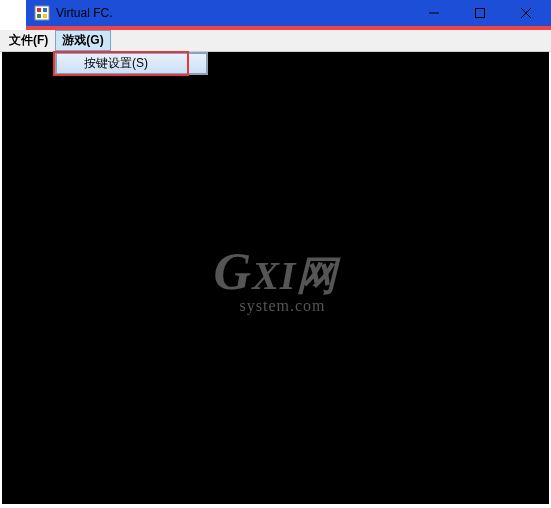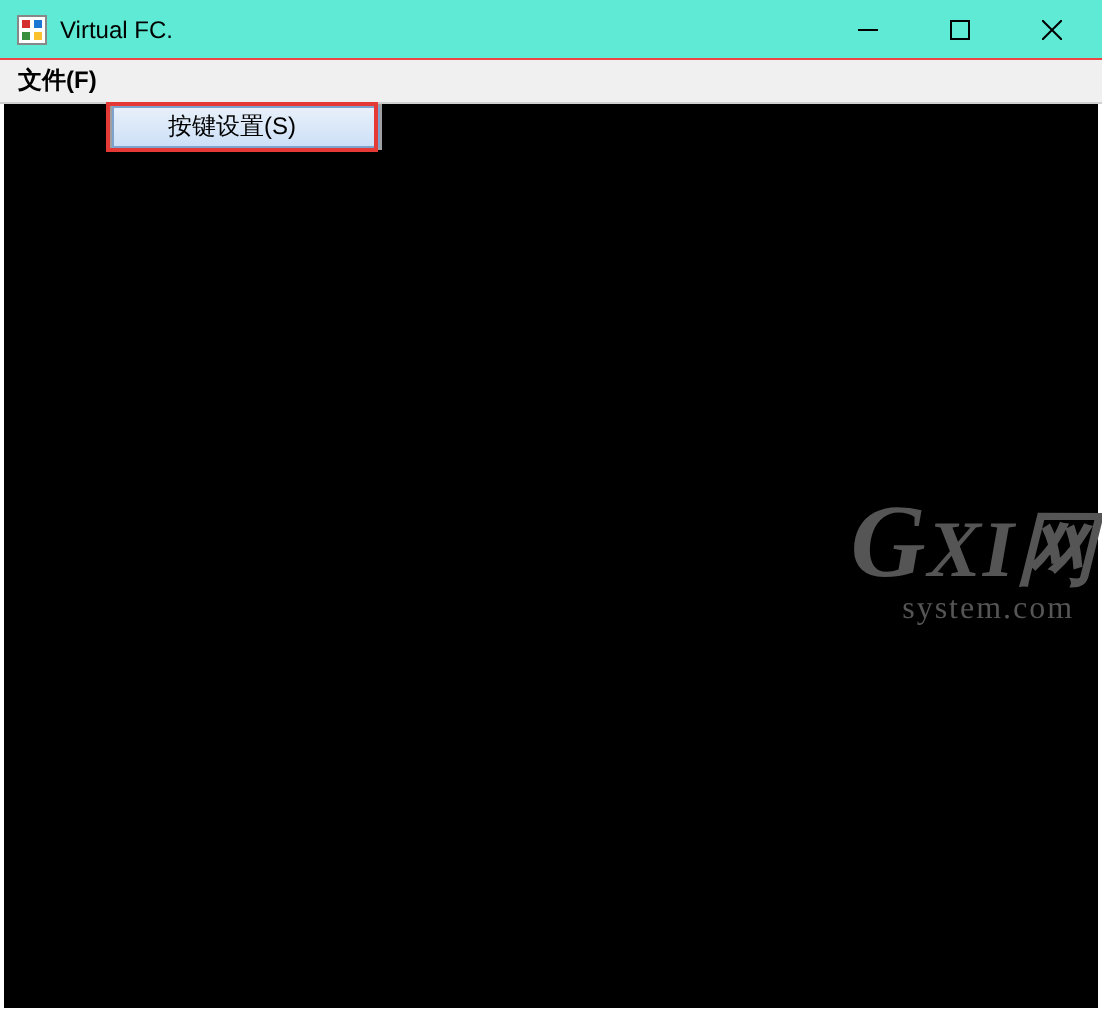--- a/index.html
+++ b/index.html
@@ -7,25 +7,26 @@
       width: 551px;
       height: 508px;
       font-family: "Microsoft YaHei", "SimSun", sans-serif;
       font-size: 12px;
       background: #fff;
       overflow: hidden;
       position: relative;
     }
     .titlebar {
       height: 30px;
-      background: #5eead4;
+      background: #1d4ed8;
       display: flex;
       align-items: center;
       padding: 0 2px 0 8px;
-      border-bottom: 1px solid #ef4444;
+      border-bottom: 4px solid #ef4444;
+      margin-left: 26px;
     }
     .titlebar-icon {
       width: 16px;
       height: 16px;
       margin-right: 6px;
       display: inline-flex;
       align-items: center;
       justify-content: center;
     }
     .titlebar-title {
@@ -66,21 +67,21 @@
     }
     .menu-item.open {
       border: 1px solid #7da2ce;
       background: #cde6f7;
       padding: 0 6px;
     }
     .dropdown {
       position: absolute;
       left: 55px;
       top: 52px;
-      width: 136px;
+      width: 153px;
       background: #ffffff;
       border: 1px solid #a0a0a0;
       box-shadow: 2px 2px 3px rgba(0,0,0,0.25);
       z-index: 10;
     }
     .dropdown-highlight {
       position: absolute;
       left: 53px;
       top: 51px;
       width: 136px;
@@ -106,21 +107,21 @@
     }
     .content {
       position: absolute;
       left: 2px;
       right: 2px;
       top: 52px;
       bottom: 4px;
       background: #000;
       display: flex;
       align-items: center;
-      justify-content: flex-end;
+      justify-content: center;
     }
     .watermark {
       text-align: center;
       color: #555;
       font-family: Georgia, "Times New Roman", serif;
       user-select: none;
     }
     .watermark-main {
       font-size: 40px;
       font-weight: bold;
@@ -168,20 +169,23 @@
           <line x1="10" y1="0" x2="0" y2="10" stroke="#000" stroke-width="1"></line>
         </svg>
     </div>
   </div>
 </div>
 
 <div class="menubar">
   <div class="menu-item">
     <span>文件(F)</span>
   </div>
+  <div class="menu-item open">
+    <span>游戏(G)</span>
+  </div>
 </div>
 
 <div class="content">
   <div class="watermark">
     <div class="watermark-main">
       <span class="g">G</span><span>XI网</span>
     </div>
     <div class="watermark-sub">system.com</div>
   </div>
 </div>

